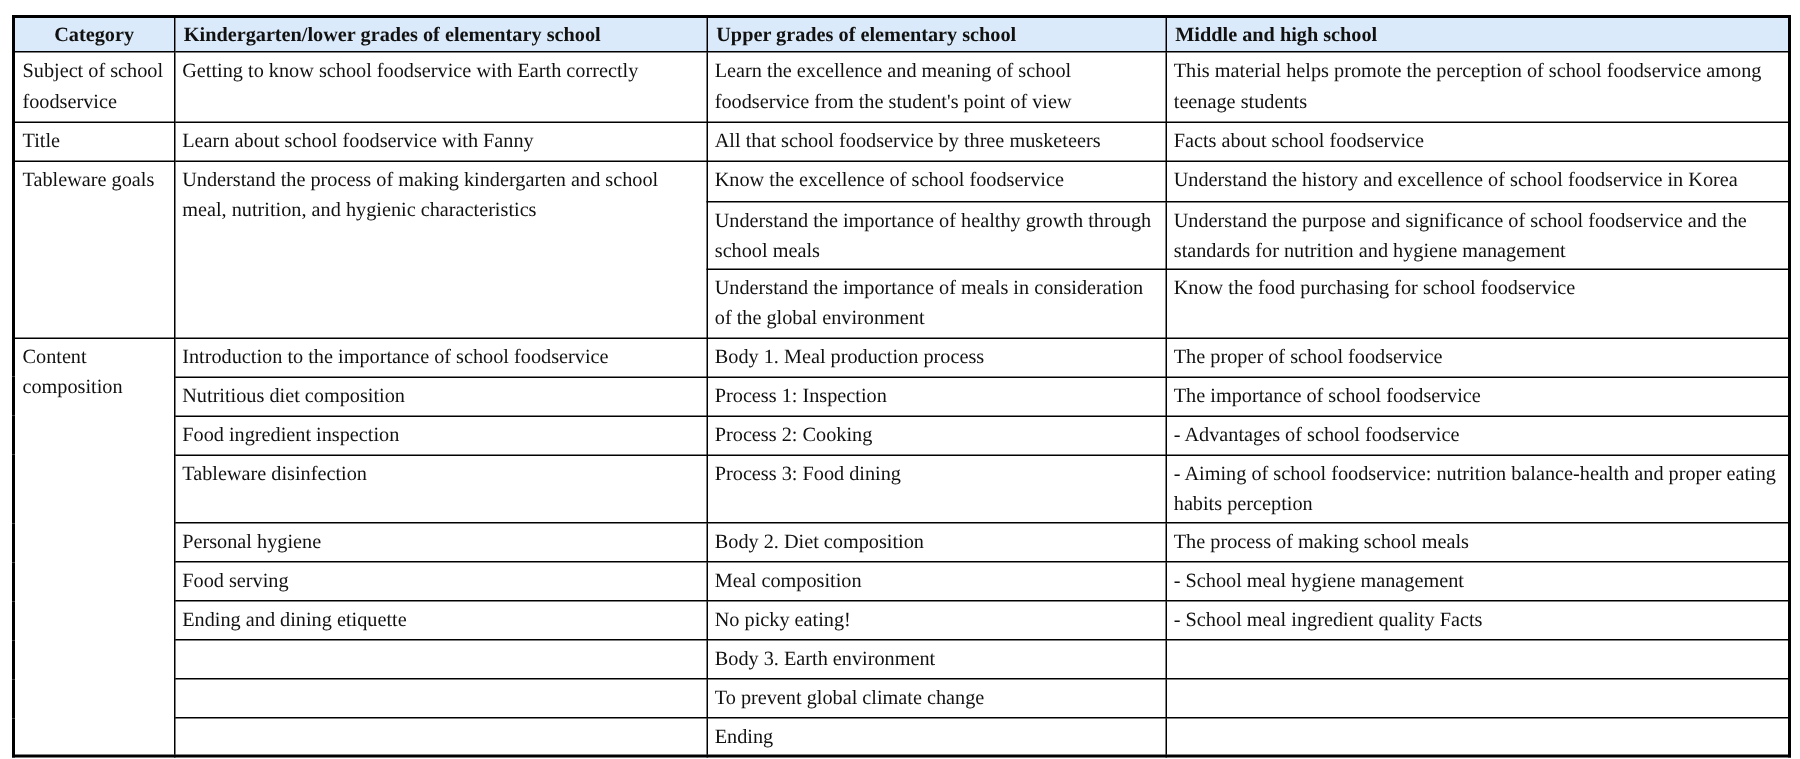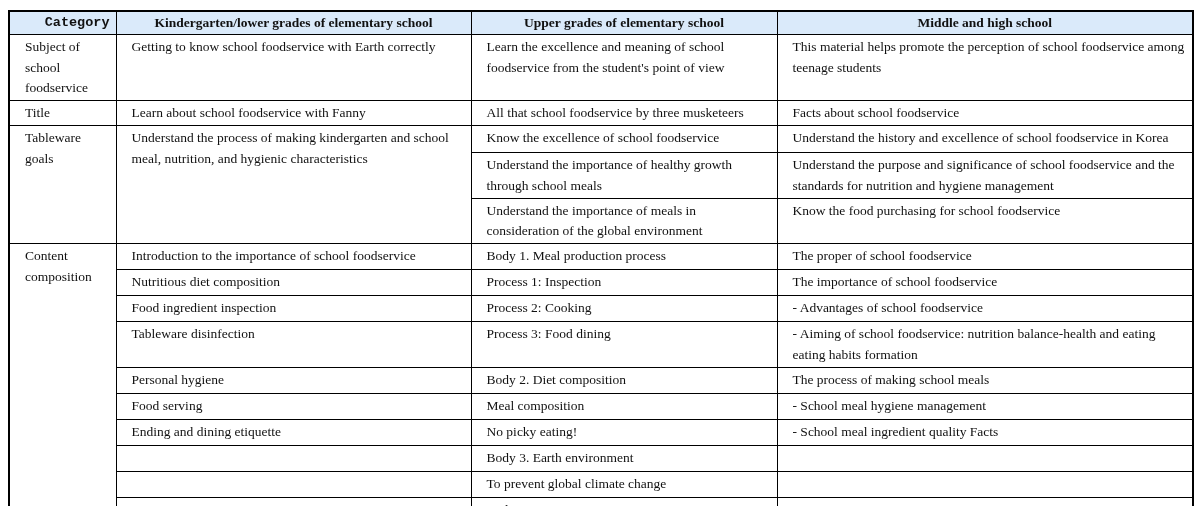--- a/index.html
+++ b/index.html
@@ -17,39 +17,37 @@
   }
   table.curriculum {
     border-collapse: collapse;
     table-layout: fixed;
     width: 1184px;
     border: 2px solid #000000;
   }
   table.curriculum th,
   table.curriculum td {
     border: 1.5px solid #000000;
-    padding: 2px 6px 2px 15px;
+    padding: 2px 6px 2px 5px;
     font-size: 13.5px;
     line-height: 1.5;
     vertical-align: top;
     text-align: left;
     color: #111111;
     overflow: hidden;
     box-sizing: border-box;
   }
   table.curriculum th {
     background: #daeafa;
     font-weight: bold;
-    text-align: center;
     vertical-align: middle;
     padding: 1px 6px;
   }
   table.curriculum th.cat-head {
-    text-align: right;
-    font-family: Liberation Mono, monospace;
+    text-align: center;
   }
 </style>
 </head>
 <body>
 
 <div class="page">
   <table class="curriculum">
     <colgroup>
       <col style="width:107px">
       <col style="width:355px">
@@ -106,21 +104,21 @@
         <td>The importance of school foodservice</td>
       </tr>
       <tr style="height:26px">
         <td>Food ingredient inspection</td>
         <td>Process 2: Cooking</td>
         <td>- Advantages of school foodservice</td>
       </tr>
       <tr style="height:44px">
         <td>Tableware disinfection</td>
         <td>Process 3: Food dining</td>
-        <td>- Aiming of school foodservice: nutrition balance-health and eating eating habits formation</td>
+        <td>- Aiming of school foodservice: nutrition balance-health and proper eating habits perception</td>
       </tr>
       <tr style="height:26px">
         <td>Personal hygiene</td>
         <td>Body 2. Diet composition</td>
         <td>The process of making school meals</td>
       </tr>
       <tr style="height:26px">
         <td>Food serving</td>
         <td>Meal composition</td>
         <td>- School meal hygiene management</td>

